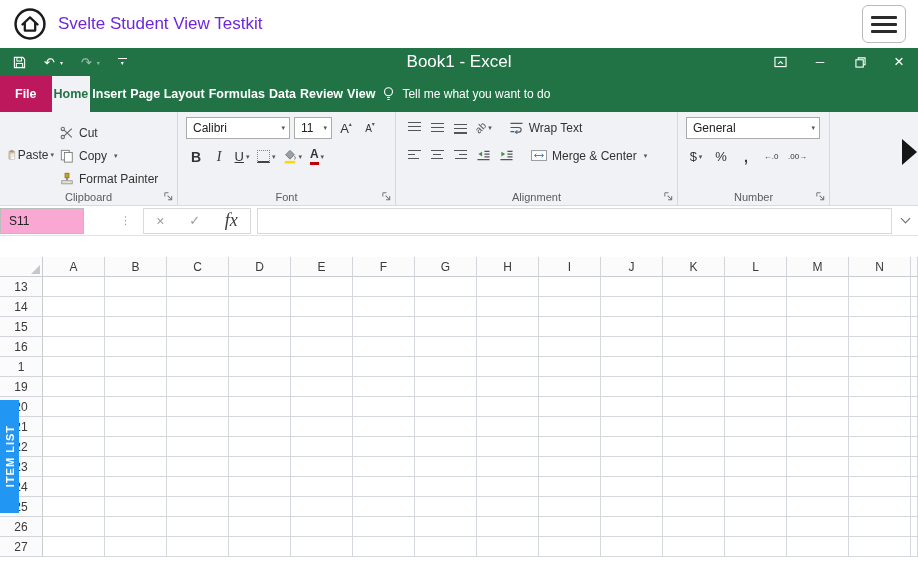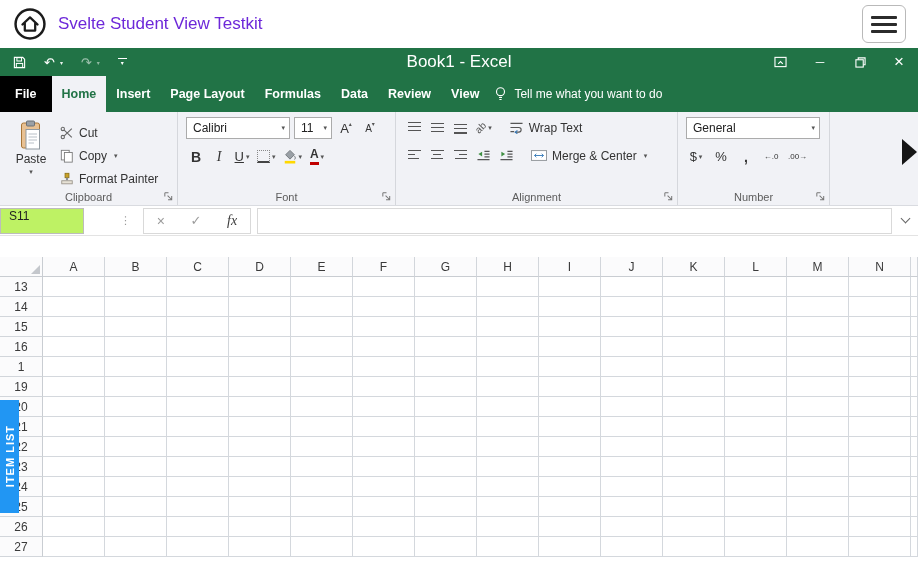--- a/index.html
+++ b/index.html
@@ -24,34 +24,34 @@
   .qat-custom { display:flex; flex-direction:column; align-items:center; gap:1px; }
   .qat-custom .bar { width:9px; height:1.5px; background:#fff; }
   .qat-custom .arr { font-size:6px; color:#fff; line-height:1; }
   .tb-title { position:absolute; left:0; right:0; text-align:center; font-size:17px; pointer-events:none; }
   .win-controls { margin-left:auto; display:flex; height:100%; }
   .win-btn { width:40px; height:100%; display:flex; align-items:center; justify-content:center; cursor:pointer; font-size:12px; }
   .win-btn.close { width:38px; font-size:17px; }
 
   
   .ribbon-tabs { height:36px; background:#217346; display:flex; align-items:stretch; flex:0 0 auto; }
-  .tab { padding:0 10px; display:flex; align-items:center; font-size:12.5px; font-weight:600; color:#fff; cursor:pointer; }
-  .tab.file { background:#000000; padding:0 15px; }
+  .tab { padding:0 2px; display:flex; align-items:center; font-size:12.5px; font-weight:600; color:#fff; cursor:pointer; }
+  .tab.file { background:#be185d; padding:0 15px; }
   .tab.active { background:#f1f2f6; color:#217346; }
   .tellme { margin-left:5px; display:flex; align-items:center; gap:7px; color:#fff; font-size:12px; font-weight:400; cursor:text; }
 
   
   .ribbon { position:relative; height:94px; background:#f1f2f6; border-bottom:1px solid #d9dbe0; display:flex; flex:0 0 auto; }
   .group { position:relative; height:100%; border-right:1px solid #d5d7dc; padding:5px 6px 16px 8px; }
   .group-label { position:absolute; bottom:2px; left:0; right:0; text-align:center; font-size:11px; color:#5c5c5c;margin-top:12px; }
   .launcher { position:absolute; right:3px; bottom:3px; cursor:pointer; }
   .dd { font-size:7px; color:#555; margin-left:2px; }
 
   .g-clipboard { width:178px; display:flex; }
-  .paste-btn { width:46px; display:flex; flex-direction:column; align-items:center; padding-top:3px; gap:2px; cursor:pointer; }
+  .paste-btn { width:46px; display:flex; flex-direction:row; align-items:center; padding-top:3px; gap:2px; cursor:pointer; }
   .paste-btn .lbl { font-size:12px; color:#333; }
   .paste-btn .dd { margin:0; }
   .clip-col { margin-left:6px; padding-top:6px; display:flex; flex-direction:column; gap:4px; }
   .small-btn { display:flex; align-items:center; gap:5px; font-size:12px; color:#333; height:19px; cursor:pointer; white-space:nowrap; }
 
   .g-font { width:218px; }
   .row { display:flex; align-items:center; }
   .r1 { gap:4px; }
   .r2 { margin-top:7px; gap:3px; }
   .combo { height:22px; background:#fff; border:1px solid #ababab; display:flex; align-items:center; justify-content:space-between; padding:0 4px 0 6px; font-size:12px; color:#222; cursor:pointer; }
@@ -79,27 +79,27 @@
 
   .g-number { width:152px; }
   .num-format { width:134px; }
   .tinytxt { font-size:8px; color:#333; letter-spacing:0; }
   .comma-g { font-size:14px; font-weight:bold; }
 
   .expand-arrow { position:absolute; right:1px; top:27px; width:0; height:0; border-top:13px solid transparent; border-bottom:13px solid transparent; border-left:15px solid #161616; cursor:pointer; }
 
   
   .formula-bar { height:30px; background:#fff; border-bottom:1px solid #e3e3e3; display:flex; align-items:center; flex:0 0 auto; }
-  .name-box { width:84px; height:26px; border:1px solid #bcbcbc; display:flex; padding-left:8px; font-size:12px; color:#222; background:#bef264; cursor:text; }
+  .name-box { width:84px; height:26px; border:1px solid #bcbcbc; display:flex; align-items:center; padding-left:8px; font-size:12px; color:#222; background:#f9a8d4; cursor:text; }
   .fb-splitter { width:59px; text-align:right; padding-right:12px; color:#9a9a9a; font-size:11px; cursor:col-resize; }
   .fb-buttons { width:108px; height:26px; border:1px solid #d9d9d9; display:flex; align-items:center; justify-content:space-around; background:#fff; }
   .fbtn { cursor:pointer; }
   .fbtn.cancel { color:#9b9b9b; font-size:14px; }
   .fbtn.enter { color:#9b9b9b; font-size:13px; }
-  .fbtn.fx { font-family:"Liberation Serif", serif; font-style:italic; font-size:14px; color:#3c3c3c; }
+  .fbtn.fx { font-family:"Liberation Serif", serif; font-style:italic; font-size:18px; color:#3c3c3c; }
   .fb-input { flex:1; height:26px; border:1px solid #d9d9d9; margin-left:6px; background:#fff; cursor:text; font-size:12px; padding:0 4px; display:flex; align-items:center; }
   .fb-chevron { width:26px; display:flex; align-items:center; justify-content:center; cursor:pointer; }
   .chev { width:7px; height:7px; border-right:1.5px solid #666; border-bottom:1.5px solid #666; transform:rotate(45deg); margin-top:-4px; }
 
   .gap-band { height:21px; background:#fff; flex:0 0 auto; }
 
   
   .grid { flex:1 1 auto; overflow:hidden; background:#fff; }
   .col-headers { display:flex; height:20px; }
   .corner { width:43px; flex:0 0 43px; background:#fbfbfc; border-right:1px solid #c9cdd2; border-bottom:1px solid #c9cdd2; position:relative; }

